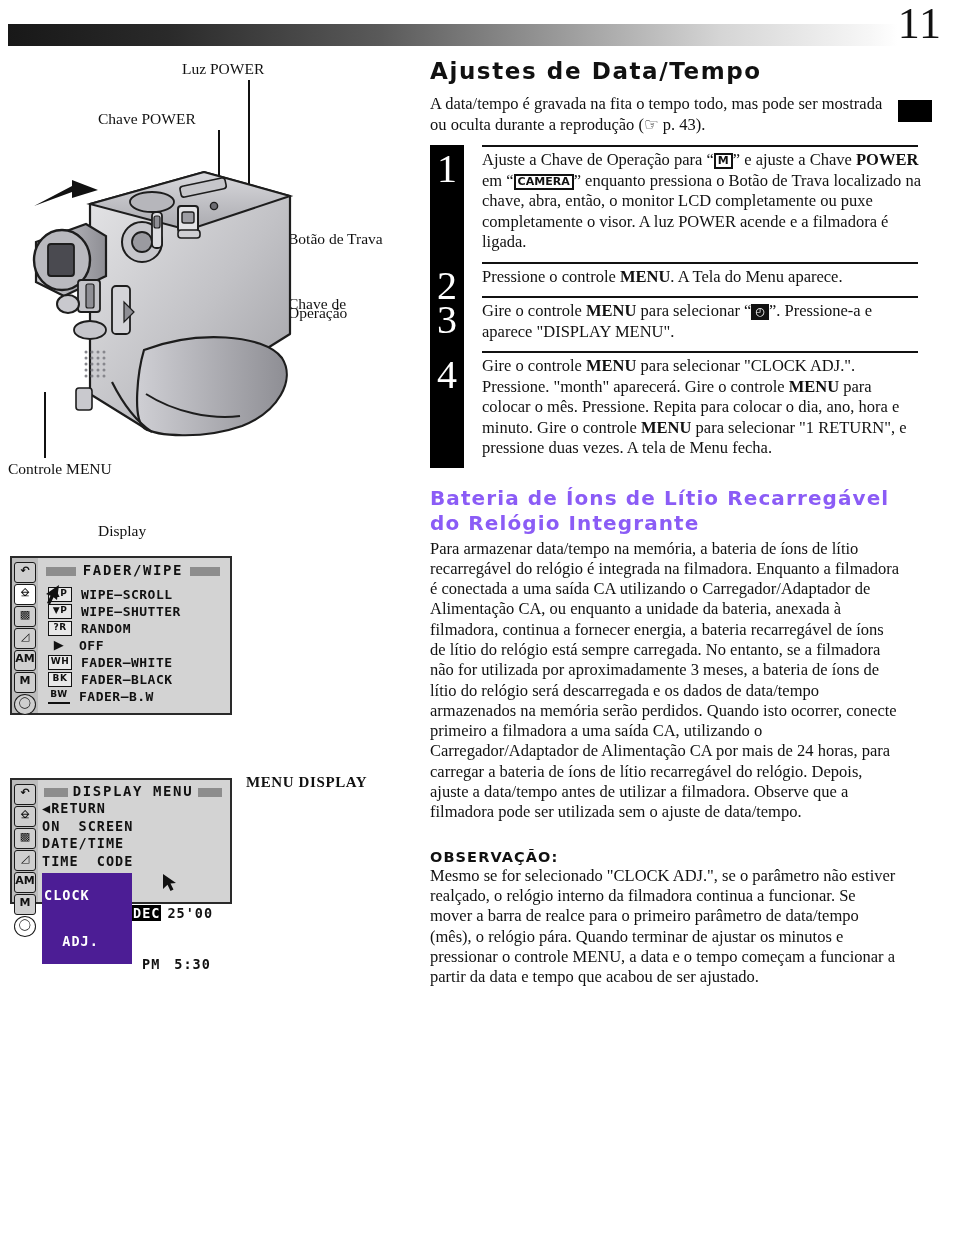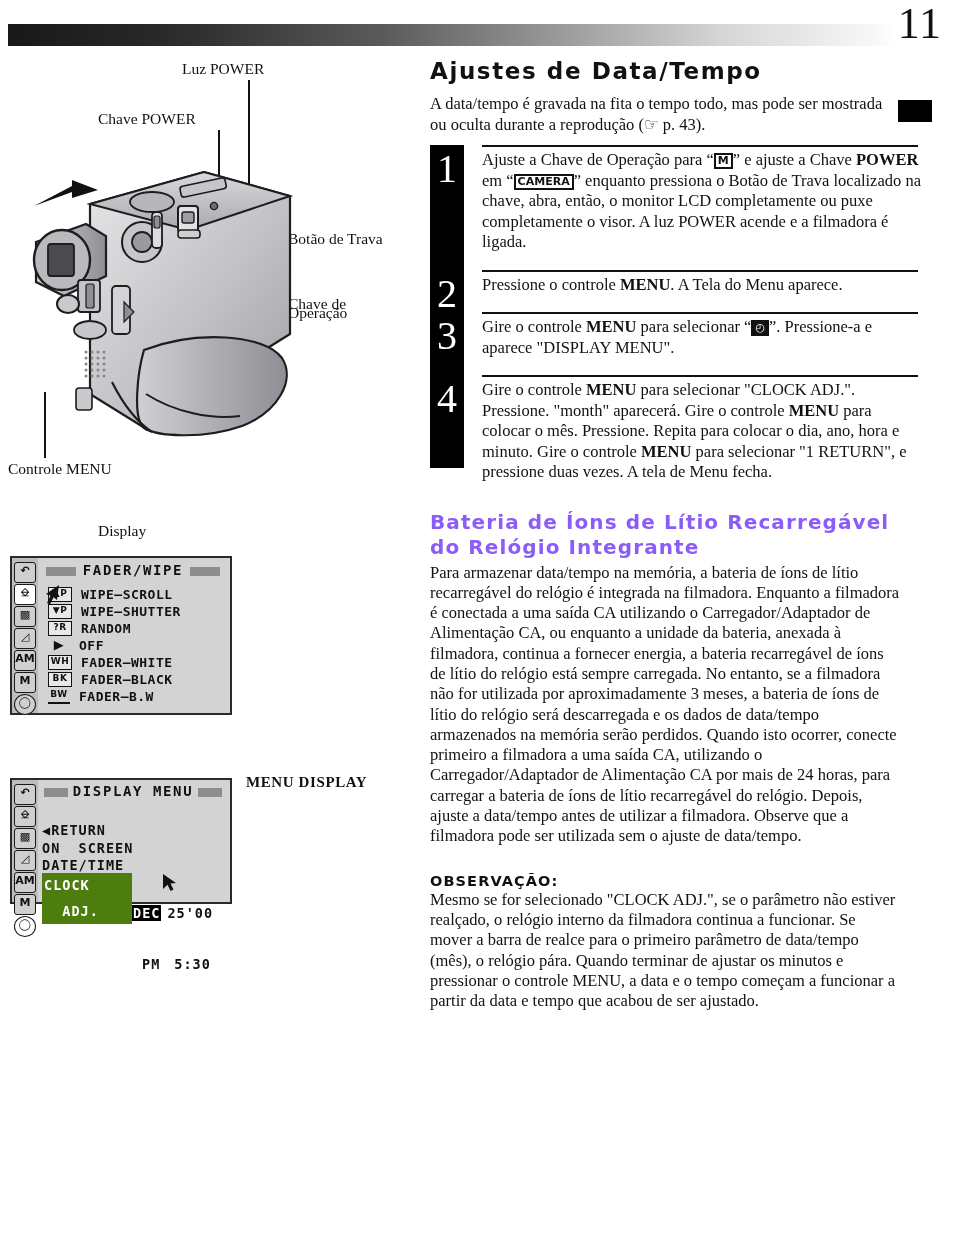--- a/index.html
+++ b/index.html
@@ -69,23 +69,23 @@
   .lrow{display:flex;align-items:center;height:17px;font-size:13px;font-weight:bold;letter-spacing:.5px;}
   .lbadge{
     width:22px;height:13px;margin-right:9px;flex:0 0 auto;
     border:1.6px solid #111;background:#e8e8e8;
     font-family:"DejaVu Sans", sans-serif;font-size:9px;line-height:11px;
     text-align:center;font-weight:bold;color:#111;
   }
   .lbadge.noborder{border:none;background:transparent;font-size:13px;}
   .lbadge.under{border:none;background:transparent;border-bottom:2px solid #111;font-size:9px;}
   
-  #lcd2 .lcd-rows{left:30px;top:42px;}
+  #lcd2 .lcd-rows{left:30px;top:20px;}
   .drow{font-size:13.5px;font-weight:bold;letter-spacing:1px;height:17.5px;white-space:pre;}
-  .drow.hl{background:#4d7c0f;color:#fff;display:inline-block;padding:4px 2px;}
+  .drow.hl{background:#4c1d95;color:#fff;display:inline-block;padding:14px 2px;}
   #clockblock{position:absolute;left:30px;top:93px;}
   #clockvals{position:absolute;left:120px;top:93px;font-size:13.5px;font-weight:bold;letter-spacing:1px;white-space:pre;}
   .inv{background:#000;color:#fff;padding:0 1px;}
 
   #downarrow{position:absolute;left:105px;top:722px;width:0;height:0;}
 
   #menudisplaylabel{
     position:absolute;left:246px;top:774px;
     font-family:"Liberation Serif", serif;
     font-size:15px;font-weight:bold;letter-spacing:.6px;color:#111;
@@ -110,21 +110,21 @@
   .step{position:relative;padding-left:52px;}
   .steprule{position:absolute;left:52px;right:10px;height:2px;background:#111;top:0;}
   .stepnum{
     position:absolute;left:0;width:34px;text-align:center;
     font-family:"Liberation Serif", serif;
     font-size:40px;line-height:40px;color:#fff;
   }
   .steptext{
     font-family:"Liberation Serif", serif;
     font-size:16.5px;line-height:20.5px;color:#111;
-    padding:5px 0 9px 0;width:440px;margin-top:8px;
+    padding:5px 0 9px 0;width:440px;
   }
   b.k{font-weight:bold;}
   .boxglyph{
     display:inline-block;border:2px solid #111;background:#fff;color:#111;
     font-family:"DejaVu Sans", sans-serif;font-weight:bold;
     font-size:11px;line-height:12px;padding:0 2px;vertical-align:1px;
   }
   .boxglyph.solid{background:#111;color:#fff;border-color:#111;}
 
   #h2{

